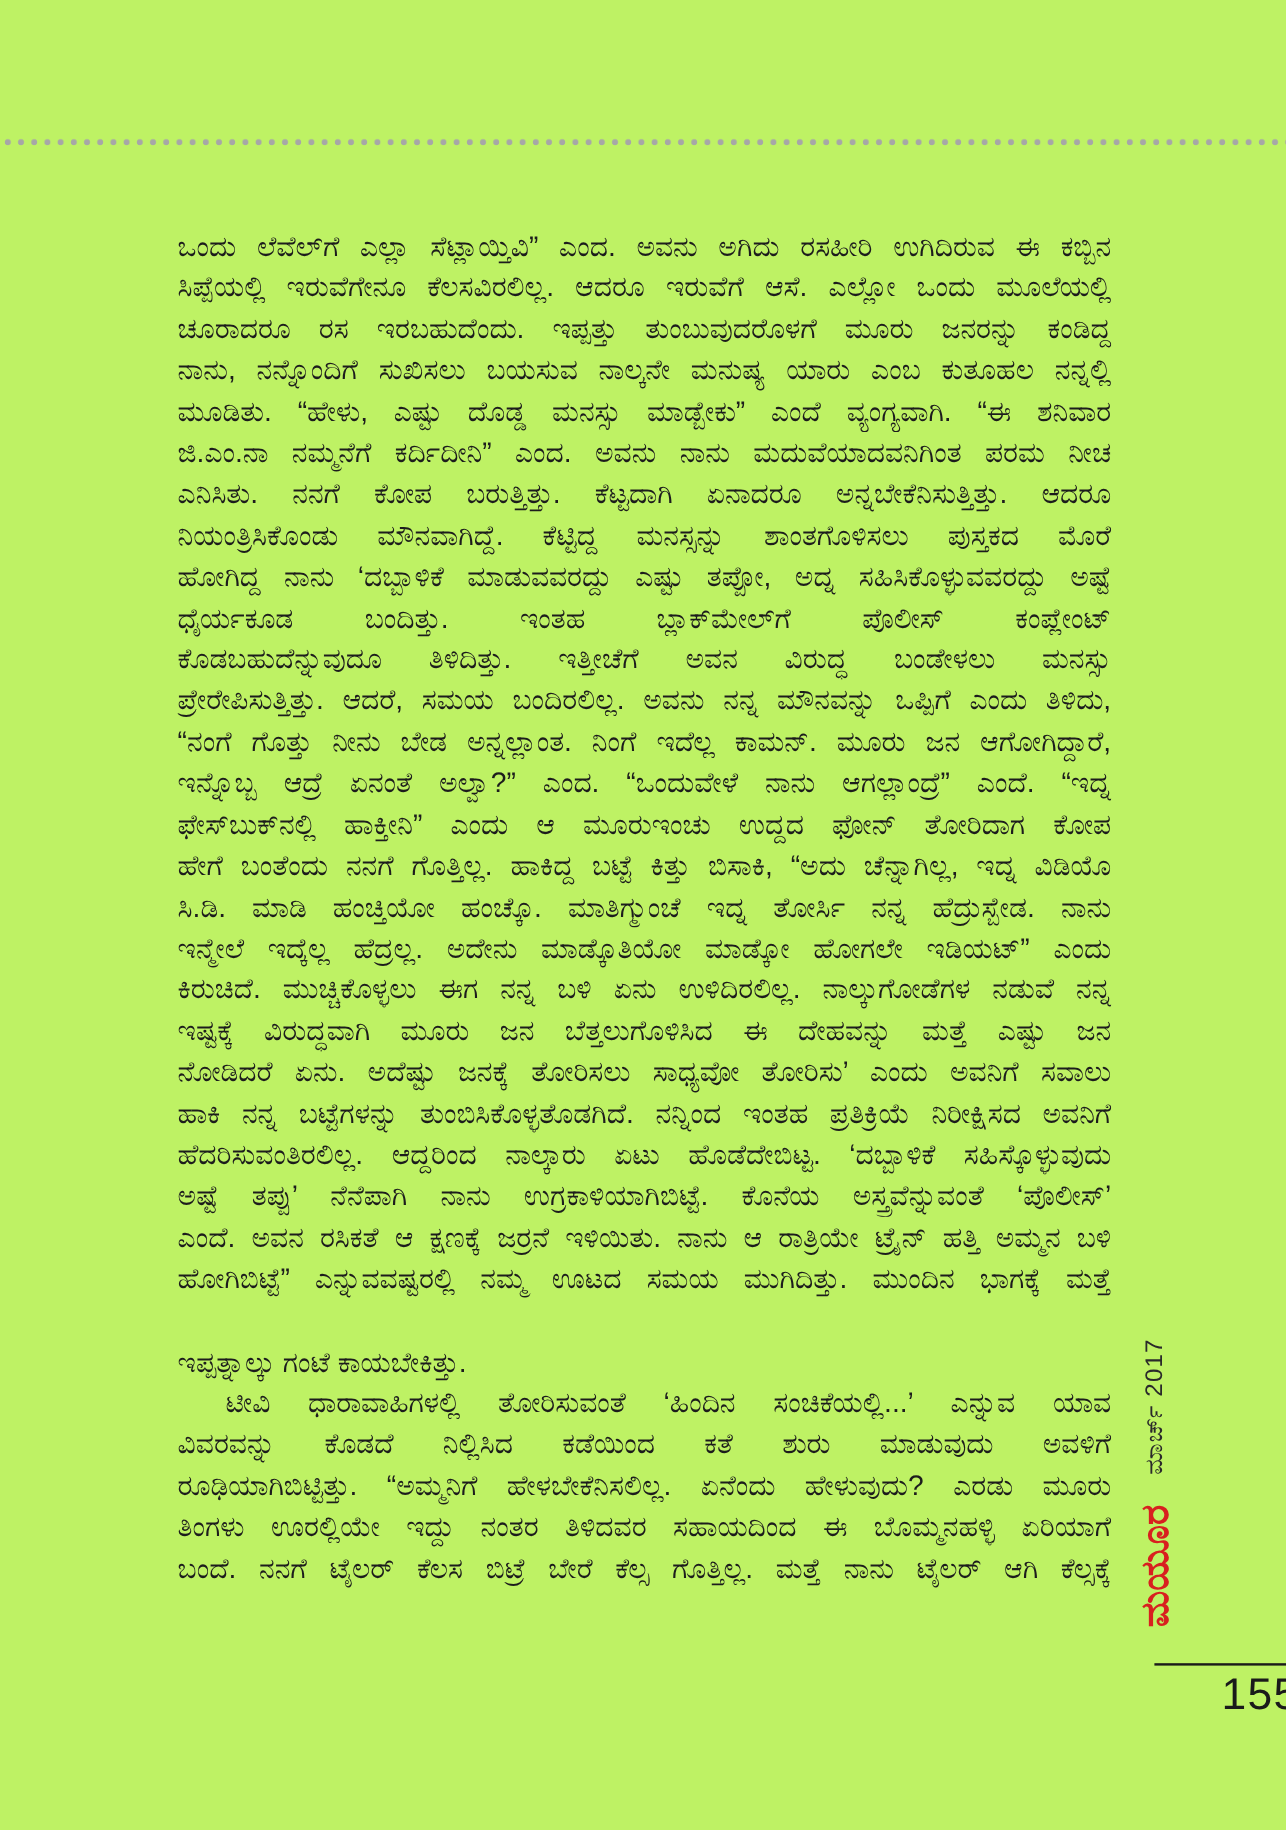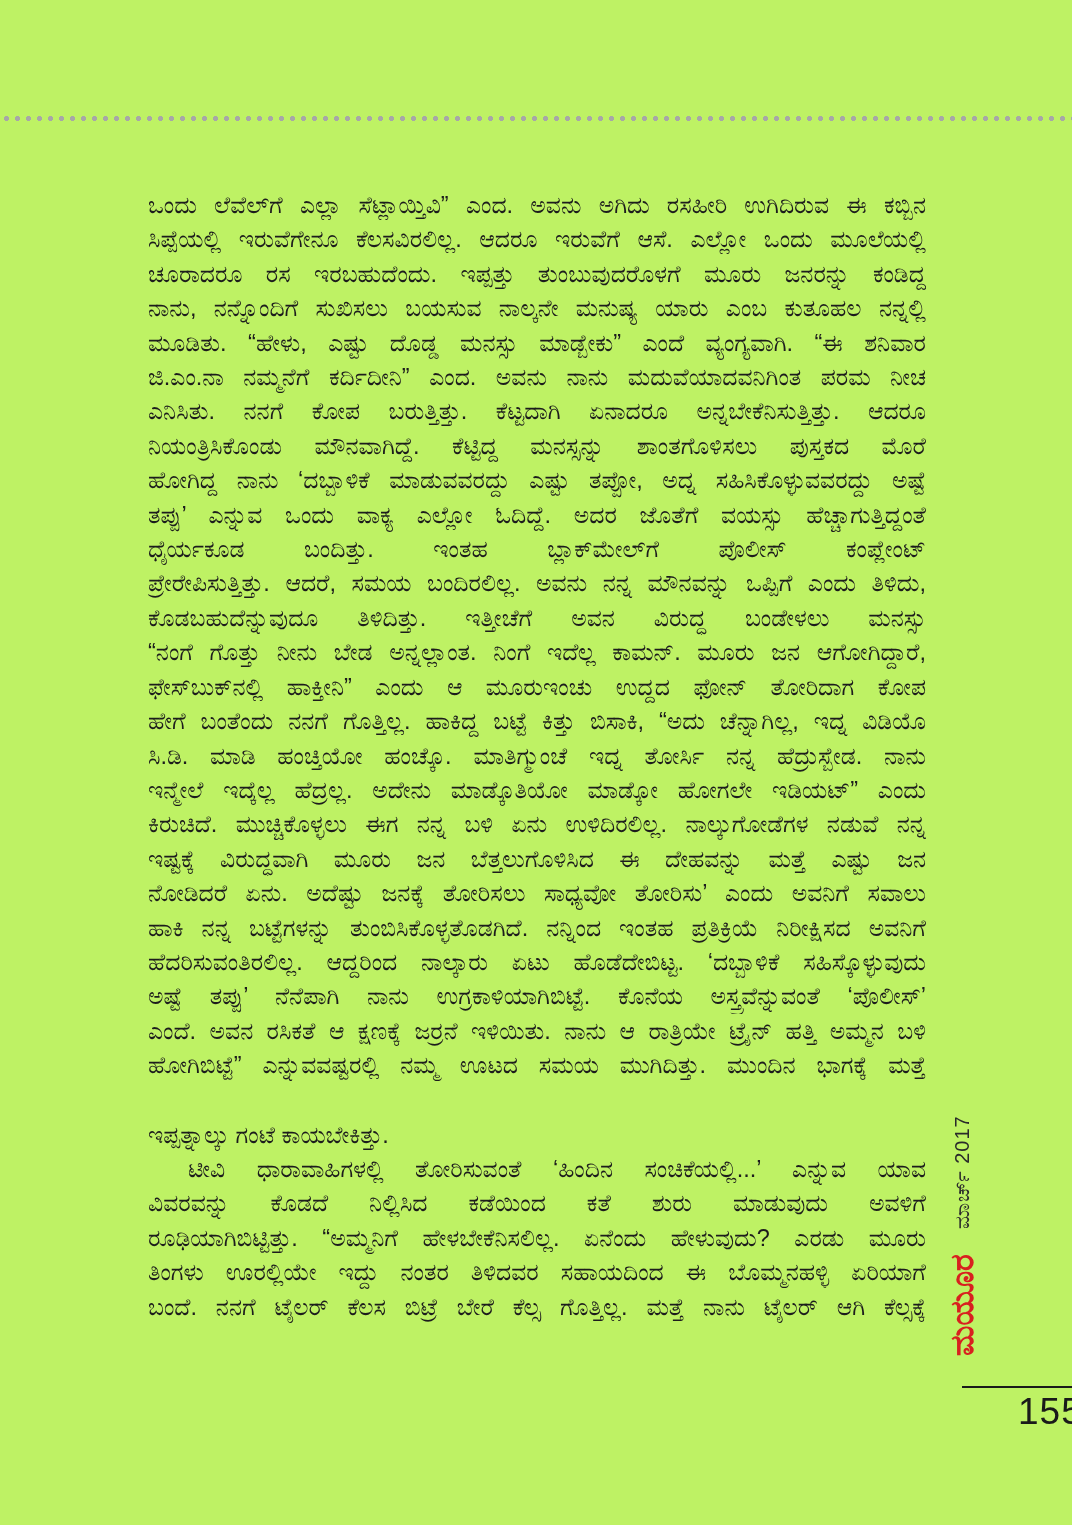--- a/index.html
+++ b/index.html
@@ -84,25 +84,25 @@
     <div class="para para1">
         <div class="text-line">ಒಂದು ಲೆವೆಲ್‌ಗೆ ಎಲ್ಲಾ ಸೆಟ್ಲಾಯ್ತಿವಿ” ಎಂದ. ಅವನು ಅಗಿದು ರಸಹೀರಿ ಉಗಿದಿರುವ ಈ ಕಬ್ಬಿನ</div>
         <div class="text-line">ಸಿಪ್ಪೆಯಲ್ಲಿ ಇರುವೆಗೇನೂ ಕೆಲಸವಿರಲಿಲ್ಲ. ಆದರೂ ಇರುವೆಗೆ ಆಸೆ. ಎಲ್ಲೋ ಒಂದು ಮೂಲೆಯಲ್ಲಿ</div>
         <div class="text-line">ಚೂರಾದರೂ ರಸ ಇರಬಹುದೆಂದು. ಇಪ್ಪತ್ತು ತುಂಬುವುದರೊಳಗೆ ಮೂರು ಜನರನ್ನು ಕಂಡಿದ್ದ</div>
         <div class="text-line">ನಾನು, ನನ್ನೊಂದಿಗೆ ಸುಖಿಸಲು ಬಯಸುವ ನಾಲ್ಕನೇ ಮನುಷ್ಯ ಯಾರು ಎಂಬ ಕುತೂಹಲ ನನ್ನಲ್ಲಿ</div>
         <div class="text-line">ಮೂಡಿತು. “ಹೇಳು, ಎಷ್ಟು ದೊಡ್ಡ ಮನಸ್ಸು ಮಾಡ್ಬೇಕು” ಎಂದೆ ವ್ಯಂಗ್ಯವಾಗಿ. “ಈ ಶನಿವಾರ</div>
         <div class="text-line">ಜಿ.ಎಂ.ನಾ ನಮ್ಮನೆಗೆ ಕರ್ದಿದೀನಿ” ಎಂದ. ಅವನು ನಾನು ಮದುವೆಯಾದವನಿಗಿಂತ ಪರಮ ನೀಚ</div>
         <div class="text-line">ಎನಿಸಿತು. ನನಗೆ ಕೋಪ ಬರುತ್ತಿತ್ತು. ಕೆಟ್ಟದಾಗಿ ಏನಾದರೂ ಅನ್ನಬೇಕೆನಿಸುತ್ತಿತ್ತು. ಆದರೂ</div>
         <div class="text-line">ನಿಯಂತ್ರಿಸಿಕೊಂಡು ಮೌನವಾಗಿದ್ದೆ. ಕೆಟ್ಟಿದ್ದ ಮನಸ್ಸನ್ನು ಶಾಂತಗೊಳಿಸಲು ಪುಸ್ತಕದ ಮೊರೆ</div>
         <div class="text-line">ಹೋಗಿದ್ದ ನಾನು ‘ದಬ್ಬಾಳಿಕೆ ಮಾಡುವವರದ್ದು ಎಷ್ಟು ತಪ್ಪೋ, ಅದ್ನ ಸಹಿಸಿಕೊಳ್ಳುವವರದ್ದು ಅಷ್ಟೆ</div>
-        <div class="text-line">ತಪ್ಪು’ ಎನ್ನುವ ಒಂದು ವಾಕ್ಯ ಎಲ್ಲೋ ಓದಿದ್ದೆ. ಅದರ ಜೊತೆಗೆ ವಯಸ್ಸು ಹೆಚ್ಚಾಗುತ್ತಿದ್ದಂತೆ</div>
         <div class="text-line">ಧೈರ್ಯಕೂಡ ಬಂದಿತ್ತು. ಇಂತಹ ಬ್ಲಾಕ್‌ಮೇಲ್‌ಗೆ ಪೊಲೀಸ್ ಕಂಪ್ಲೇಂಟ್</div>
+        <div class="text-line">ಕೊಡಬಹುದೆನ್ನುವುದೂ ತಿಳಿದಿತ್ತು. ಇತ್ತೀಚೆಗೆ ಅವನ ವಿರುದ್ಧ ಬಂಡೇಳಲು ಮನಸ್ಸು</div>
         <div class="text-line">ಪ್ರೇರೇಪಿಸುತ್ತಿತ್ತು. ಆದರೆ, ಸಮಯ ಬಂದಿರಲಿಲ್ಲ. ಅವನು ನನ್ನ ಮೌನವನ್ನು ಒಪ್ಪಿಗೆ ಎಂದು ತಿಳಿದು,</div>
-        <div class="text-line">ಕೊಡಬಹುದೆನ್ನುವುದೂ ತಿಳಿದಿತ್ತು. ಇತ್ತೀಚೆಗೆ ಅವನ ವಿರುದ್ಧ ಬಂಡೇಳಲು ಮನಸ್ಸು</div>
         <div class="text-line">“ನಂಗೆ ಗೊತ್ತು ನೀನು ಬೇಡ ಅನ್ನಲ್ಲಾಂತ. ನಿಂಗೆ ಇದೆಲ್ಲ ಕಾಮನ್. ಮೂರು ಜನ ಆಗೋಗಿದ್ದಾರೆ,</div>
+        <div class="text-line">ಇನ್ನೊಬ್ಬ ಆದ್ರೆ ಏನಂತೆ ಅಲ್ವಾ?” ಎಂದ. “ಒಂದುವೇಳೆ ನಾನು ಆಗಲ್ಲಾಂದ್ರೆ” ಎಂದೆ. “ಇದ್ನ</div>
         <div class="text-line">ಫೇಸ್‌ಬುಕ್‌ನಲ್ಲಿ ಹಾಕ್ತೀನಿ” ಎಂದು ಆ ಮೂರುಇಂಚು ಉದ್ದದ ಫೋನ್ ತೋರಿದಾಗ ಕೋಪ</div>
         <div class="text-line">ಹೇಗೆ ಬಂತೆಂದು ನನಗೆ ಗೊತ್ತಿಲ್ಲ. ಹಾಕಿದ್ದ ಬಟ್ಟೆ ಕಿತ್ತು ಬಿಸಾಕಿ, “ಅದು ಚೆನ್ನಾಗಿಲ್ಲ, ಇದ್ನ ವಿಡಿಯೊ</div>
         <div class="text-line">ಸಿ.ಡಿ. ಮಾಡಿ ಹಂಚ್ತಿಯೋ ಹಂಚ್ಕೊ. ಮಾತಿಗ್ಮುಂಚೆ ಇದ್ನ ತೋರ್ಸಿ ನನ್ನ ಹೆದ್ರುಸ್ಬೇಡ. ನಾನು</div>
         <div class="text-line">ಇನ್ಮೇಲೆ ಇದ್ಕೆಲ್ಲ ಹೆದ್ರಲ್ಲ. ಅದೇನು ಮಾಡ್ಕೊತಿಯೋ ಮಾಡ್ಕೋ ಹೋಗಲೇ ಇಡಿಯಟ್” ಎಂದು</div>
         <div class="text-line">ಕಿರುಚಿದೆ. ಮುಚ್ಚಿಕೊಳ್ಳಲು ಈಗ ನನ್ನ ಬಳಿ ಏನು ಉಳಿದಿರಲಿಲ್ಲ. ನಾಲ್ಕುಗೋಡೆಗಳ ನಡುವೆ ನನ್ನ</div>
         <div class="text-line">ಇಷ್ಟಕ್ಕೆ ವಿರುದ್ಧವಾಗಿ ಮೂರು ಜನ ಬೆತ್ತಲುಗೊಳಿಸಿದ ಈ ದೇಹವನ್ನು ಮತ್ತೆ ಎಷ್ಟು ಜನ</div>
         <div class="text-line">ನೋಡಿದರೆ ಏನು. ಅದೆಷ್ಟು ಜನಕ್ಕೆ ತೋರಿಸಲು ಸಾಧ್ಯವೋ ತೋರಿಸು’ ಎಂದು ಅವನಿಗೆ ಸವಾಲು</div>
         <div class="text-line">ಹಾಕಿ ನನ್ನ ಬಟ್ಟೆಗಳನ್ನು ತುಂಬಿಸಿಕೊಳ್ಳತೊಡಗಿದೆ. ನನ್ನಿಂದ ಇಂತಹ ಪ್ರತಿಕ್ರಿಯೆ ನಿರೀಕ್ಷಿಸದ ಅವನಿಗೆ</div>
         <div class="text-line">ಹೆದರಿಸುವಂತಿರಲಿಲ್ಲ. ಆದ್ದರಿಂದ ನಾಲ್ಕಾರು ಏಟು ಹೊಡೆದೇಬಿಟ್ಟ. ‘ದಬ್ಬಾಳಿಕೆ ಸಹಿಸ್ಕೊಳ್ಳುವುದು</div>
         <div class="text-line">ಅಷ್ಟೆ ತಪ್ಪು’ ನೆನೆಪಾಗಿ ನಾನು ಉಗ್ರಕಾಳಿಯಾಗಿಬಿಟ್ಟೆ. ಕೊನೆಯ ಅಸ್ತ್ರವೆನ್ನುವಂತೆ ‘ಪೊಲೀಸ್’</div>

